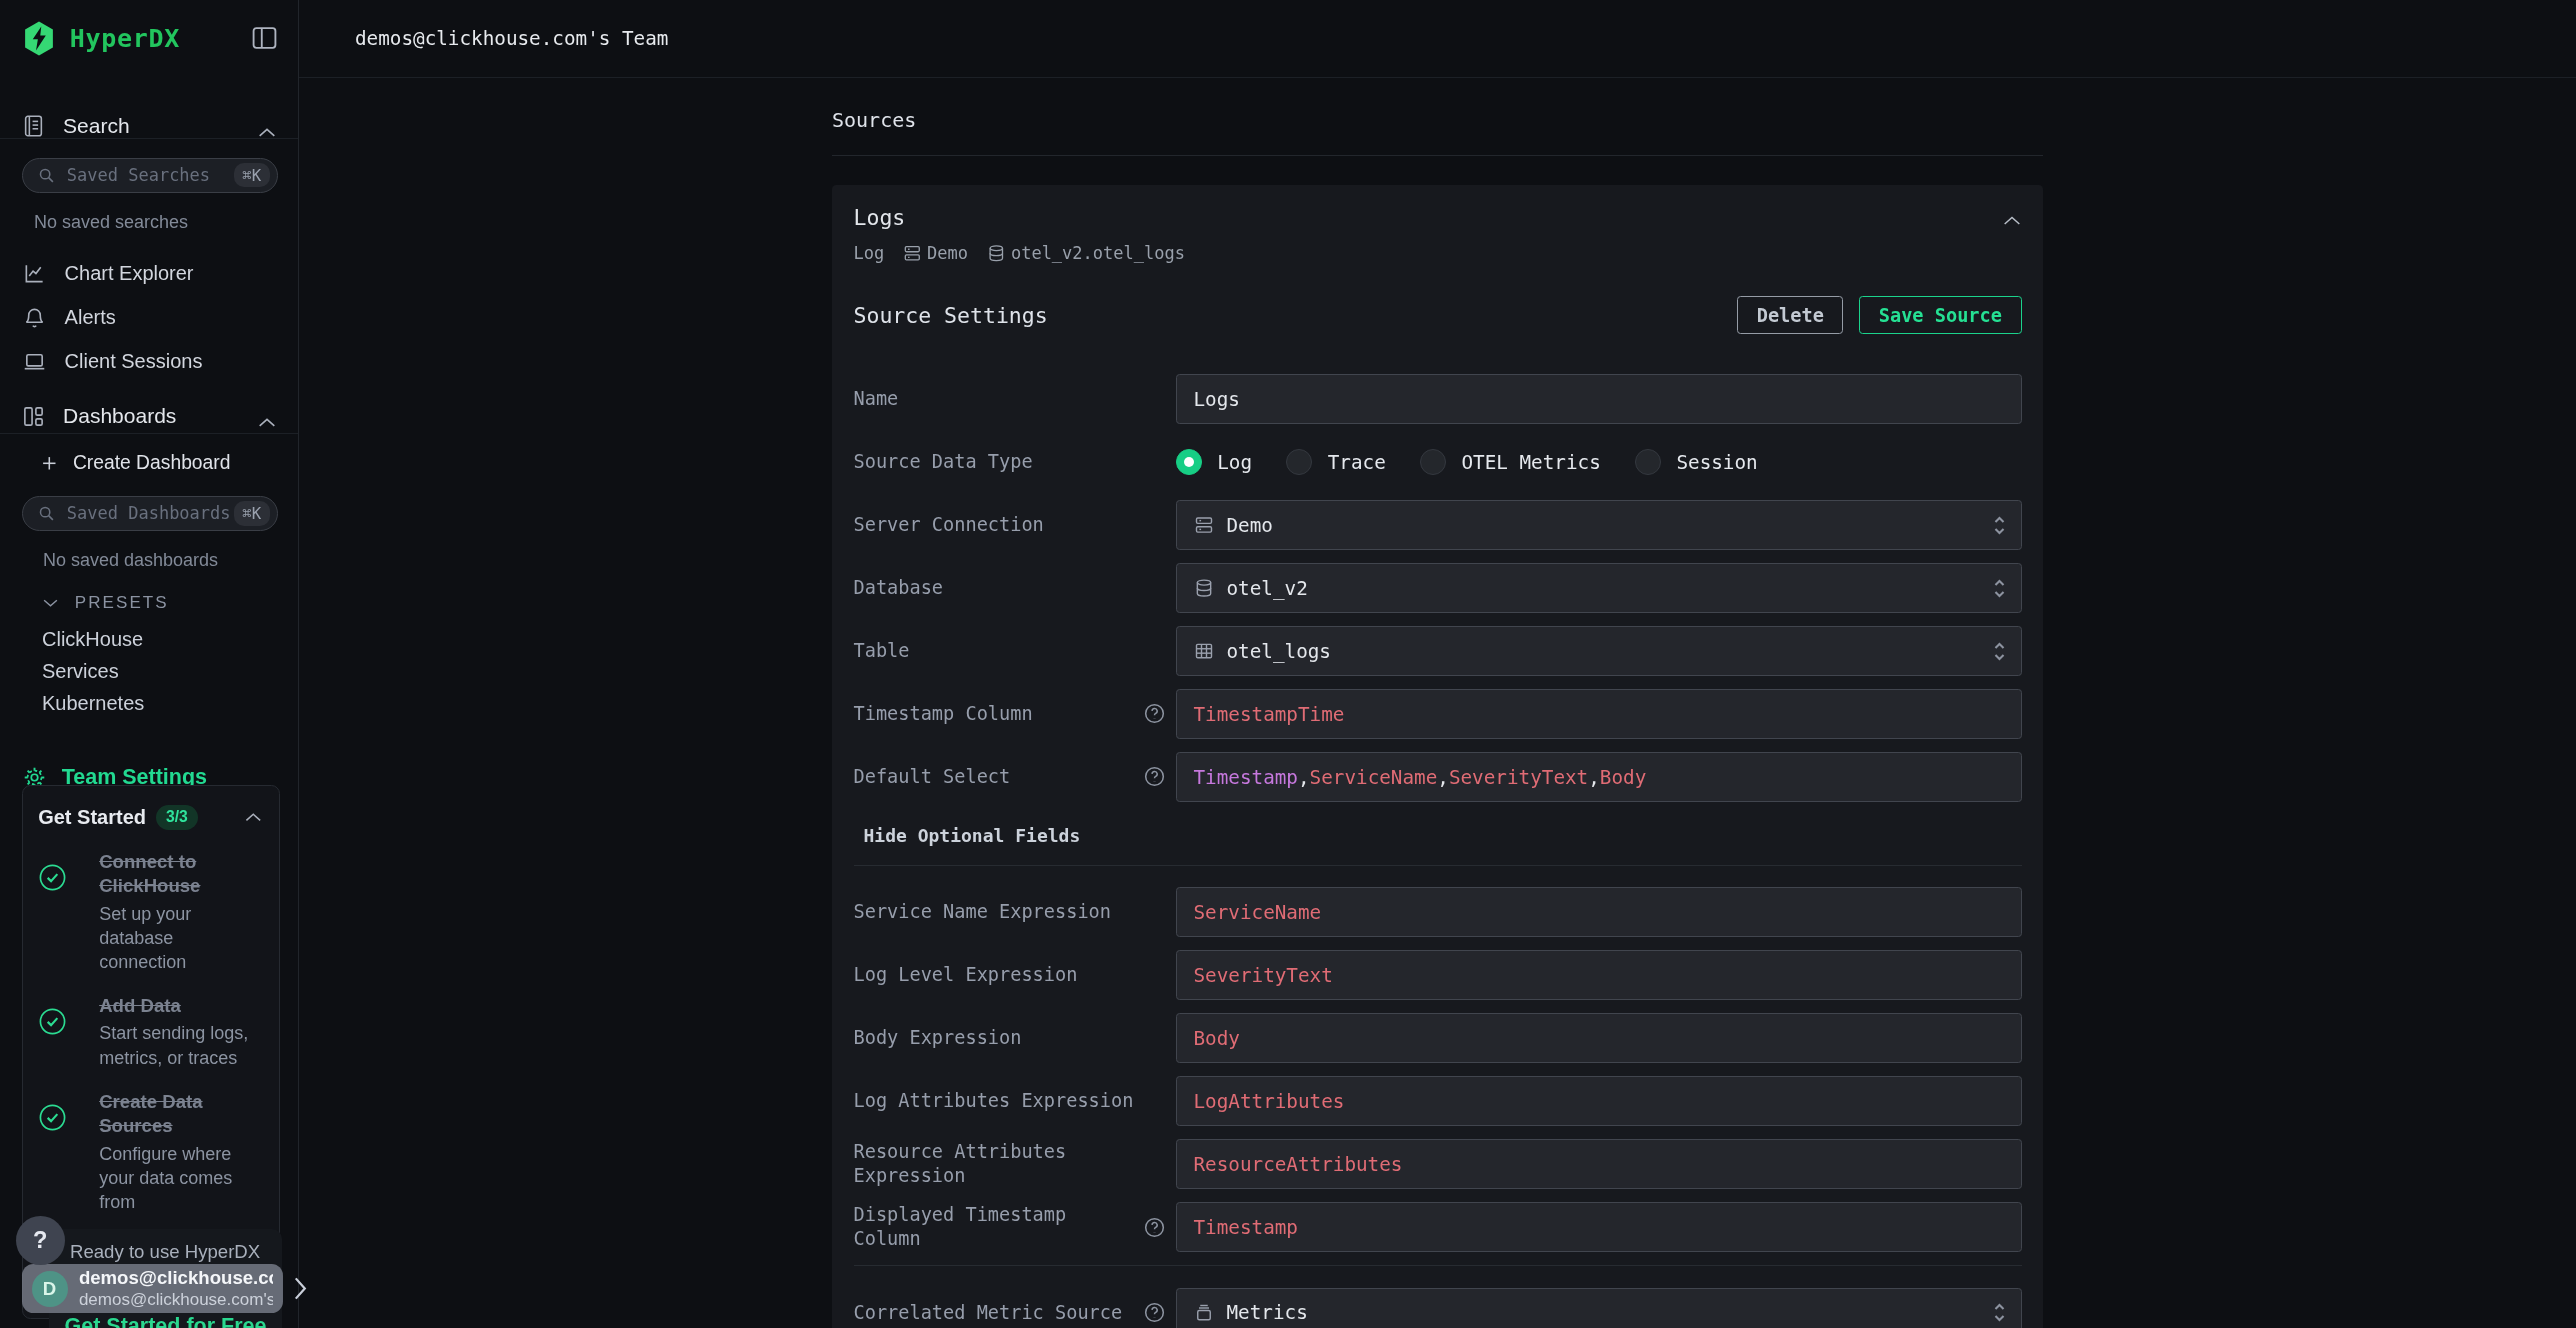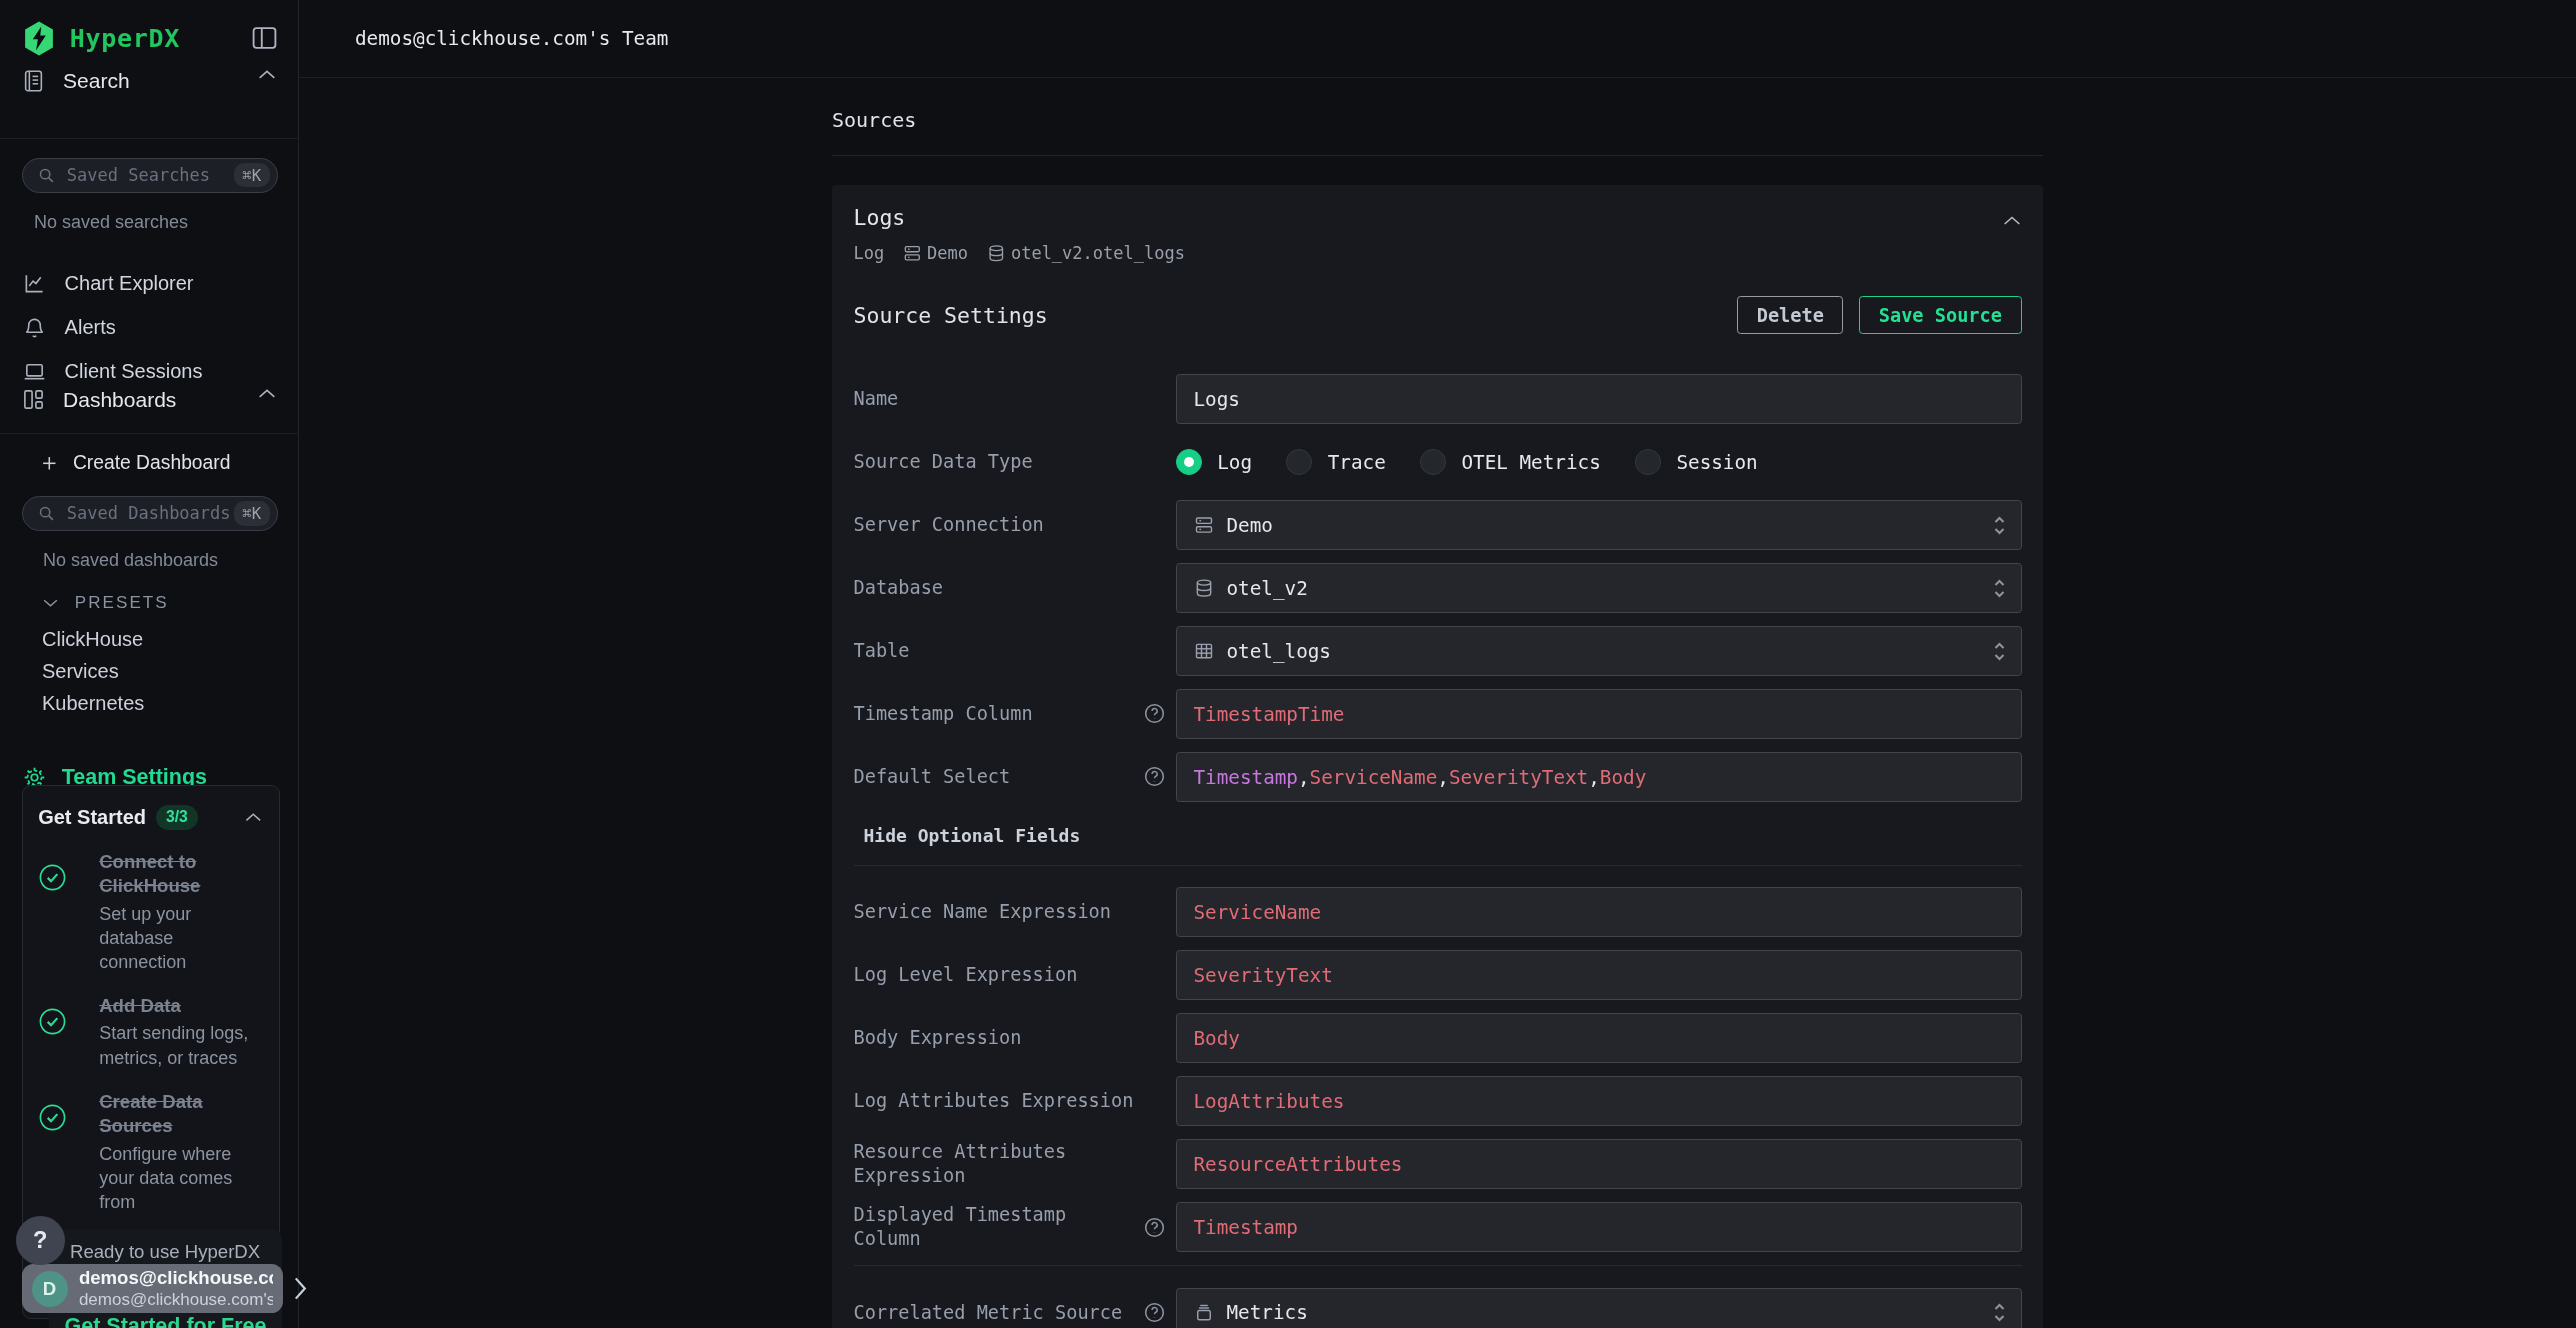--- a/index.html
+++ b/index.html
@@ -30,35 +30,35 @@
   svg{ display:block; }
 
   
   .sidebar{ position:absolute; left:0; top:0; width:299px; height:1328px; background:var(--bg);
             border-right:0.7px solid var(--border); z-index:5; }
   .logo-row{ height:69px; display:flex; align-items:center; padding:7.2px 20px 0 21.5px; }
   .logo-mark{ margin-right:14.3px; }
   .logo-name{ font:bold 25px var(--mono); color:#22c55e; letter-spacing:0.7px; flex:1; }
   .panel-toggle{ color:#aeb4c0; cursor:pointer; }
 
-  .side-head{ height:70px; display:flex; align-items:flex-start; gap:18.6px; padding:0 21.5px;
+  .side-head{ height:70px; display:flex; align-items:flex-end; gap:18.6px; padding:0 21.5px;
               border-bottom:0.7px solid var(--border-soft); color:#aab0bc; cursor:pointer; }
   .side-head .side-head-label{ font:500 21px var(--sans); color:#e4e7ec; flex:1; }
   .side-head.dash{ height:46px; border-bottom:0.7px solid var(--border-soft); padding-bottom:4.3px; margin-top:4.3px; }
 
   .search-pill{ margin:18.6px 20px 0 21.5px; height:35px; border-radius:18px; background:var(--pill-bg);
                 border:0.7px solid var(--pill-border); display:flex; align-items:center; padding:0 7.2px 0 14.3px;
                 color:#69707e; cursor:text; }
   .search-pill .ph{ font:17px var(--mono); color:#69707e; flex:1; margin-left:11.4px; }
   .kbd{ background:var(--kbd-bg); color:#9aa1ae; font:15.7px var(--mono); border-radius:10px; padding:2.9px 8.6px; }
 
   .side-empty{ font:18px var(--sans); color:var(--muted); margin:19.3px 0 0 34px; }
 
   .side-nav{ margin-top:18.6px; }
-  .side-item{ height:44px; display:flex; align-items:flex-end; gap:18.6px; padding:0 21.5px 0 23px;
+  .side-item{ height:44px; display:flex; align-items:center; gap:18.6px; padding:0 21.5px 0 23px;
               color:#aab0bc; cursor:pointer; }
   .side-item .side-item-label{ font:20px var(--sans); color:var(--side-txt); flex:1; }
 
   .create-row{ margin-top:10px; height:39px; display:flex; align-items:center; gap:14.3px; padding-left:40px;
                color:#c9ced8; cursor:pointer; }
   .create-row .create-label{ font:19.3px var(--sans); color:#e0e3e9; }
 
   .presets-head{ margin:21.5px 0 0 42px; display:flex; align-items:center; gap:15.7px; color:#8b93a2; cursor:pointer; }
   .presets-head .presets-label{ font:17px var(--sans); letter-spacing:2.1px; color:#8b93a2; }
   .preset-item{ height:32px; display:flex; align-items:center; padding-left:42px; font:20px var(--sans);

